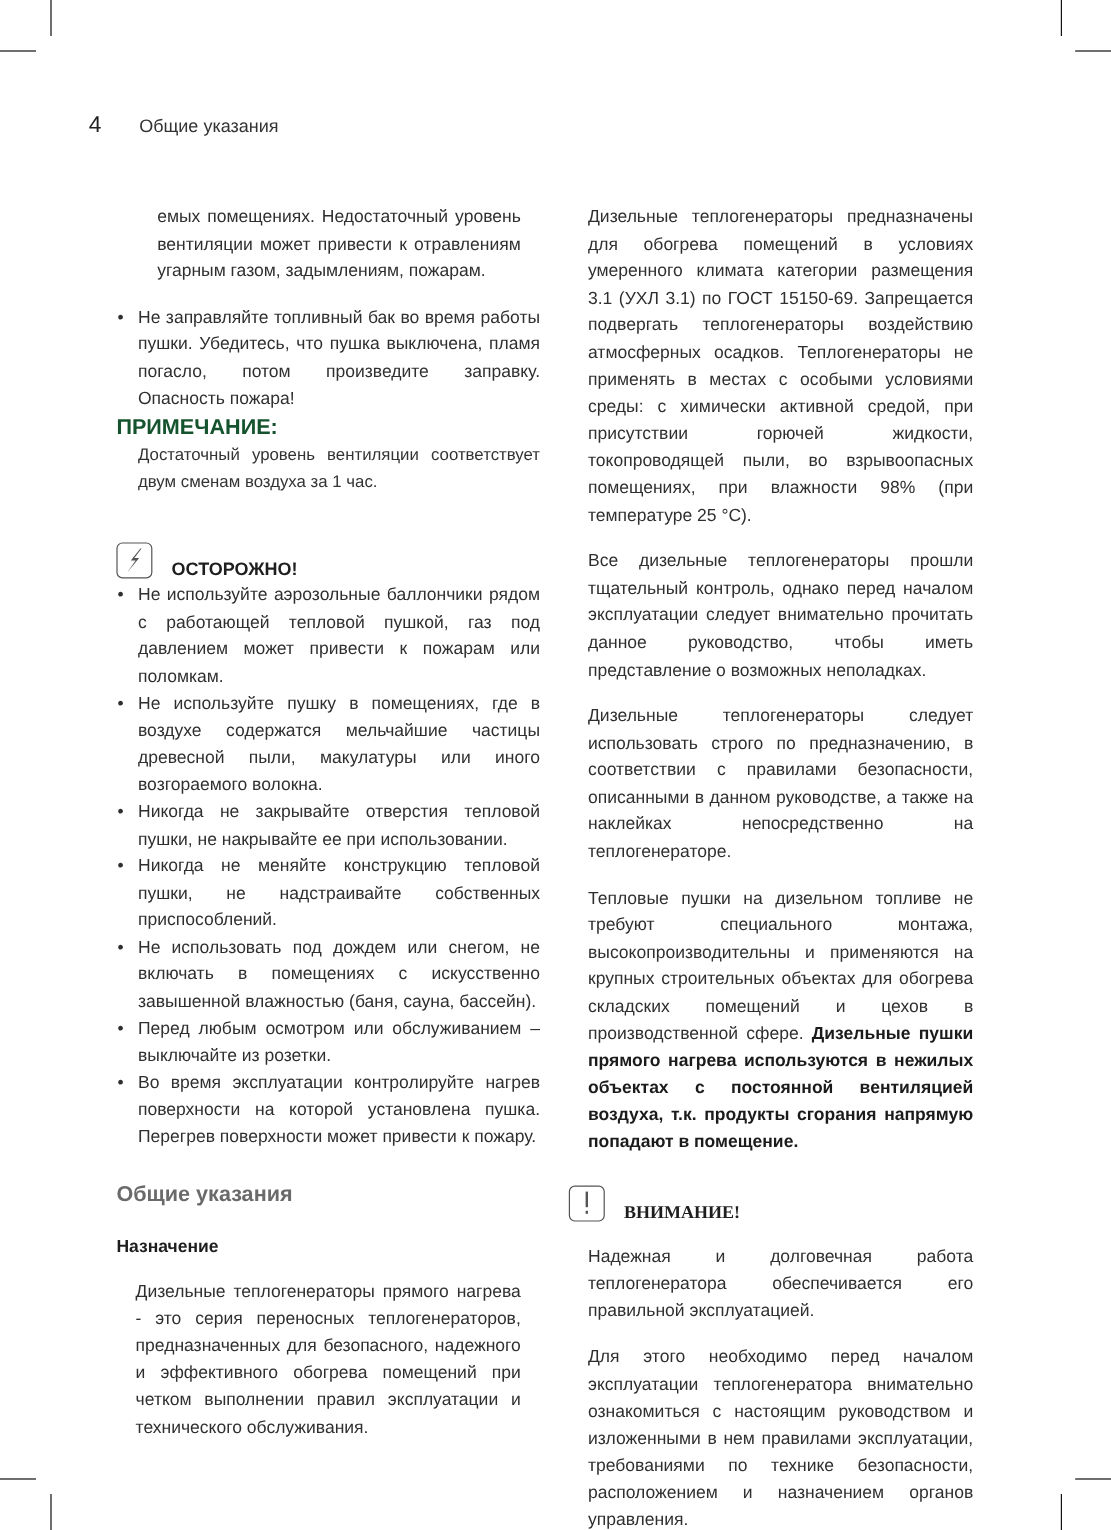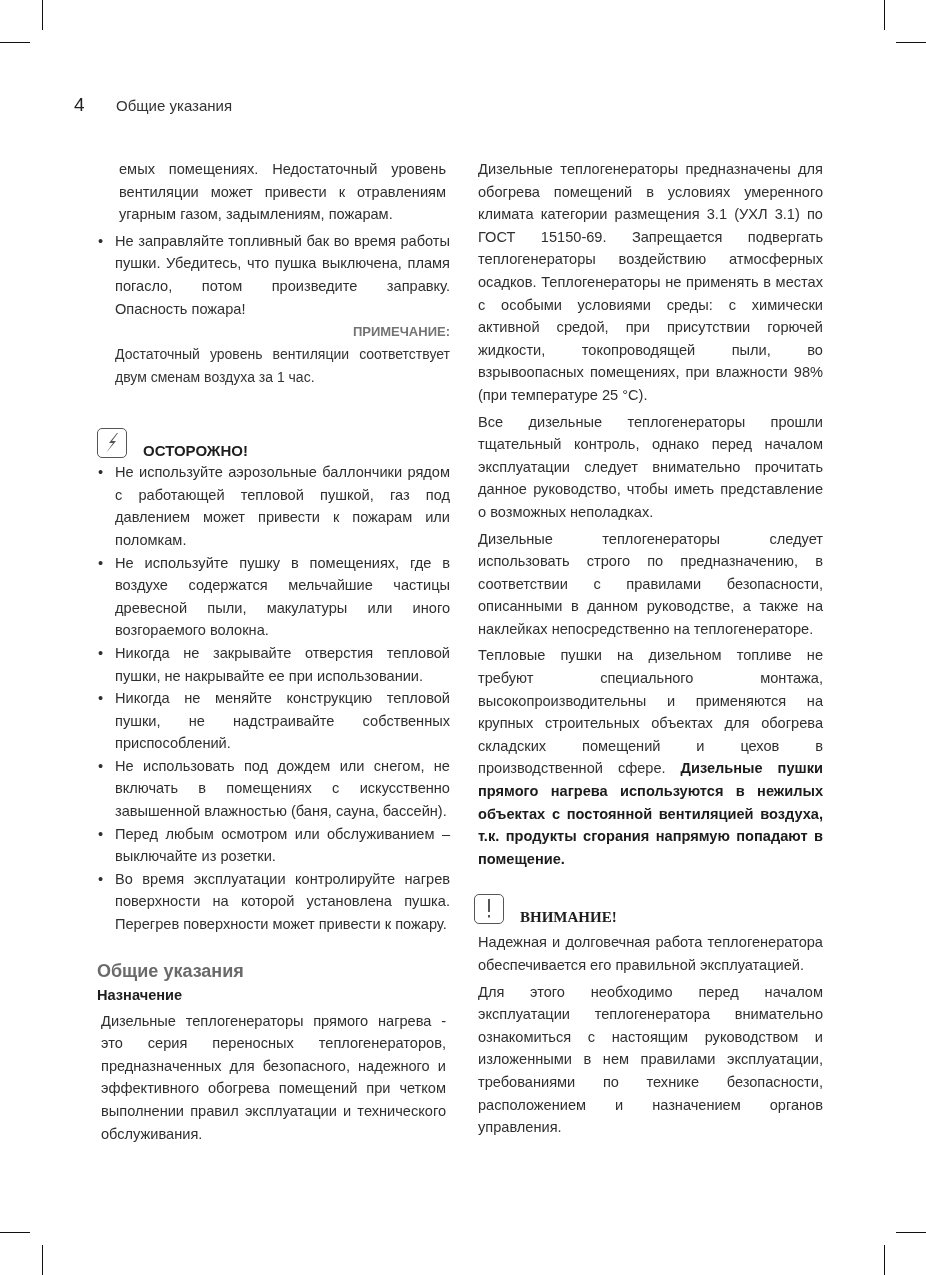--- a/index.html
+++ b/index.html
@@ -9,34 +9,34 @@
   }
   .crop { position: absolute; background: #111; }
   .header { position: absolute; left: 74px; top: 94px; height: 24px; display: flex; align-items: baseline; }
   .page-num { font-size: 19px; color: #222; width: 42px; }
   .running-title { font-size: 15px; color: #333; }
 
   .col { position: absolute; top: 154px; width: 353px; font-size: 14.6px; line-height: 22.6px; color: #2f2f2f; }
   .col-left { left: 97px; }
   .col-right { left: 474px; }
 
-  p { margin: 4px; text-align: justify; text-align-last: left; }
+  p { margin: 16px; text-align: justify; text-align-last: left; }
   .indent { padding-left: 18px; }
   ul { list-style: none; margin: 0; padding: 0; }
   li { position: relative; padding-left: 18px; text-align: justify; text-align-last: left; }
   li .bullet { position: absolute; left: 1px; top: 0; }
-  .note-title { font-weight: bold; font-size: 13px; color: #737373; margin-top: 1px; line-height: 22px; text-align: right; }
+  .note-title { font-weight: bold; font-size: 18px; color: #14532d; margin-top: 1px; line-height: 22px; }
   .note-text { font-size: 14px; line-height: 22.5px; padding-left: 18px; text-align: justify; text-align-last: left; color: #333; }
 
   .warn-head { display: flex; align-items: flex-end; margin-top: 36px; height: 37px; }
   .warn-icon { width: 30px; height: 30px; border: 1.5px solid #555; border-radius: 5px; display: flex; align-items: center; justify-content: center; box-sizing: border-box; margin-right: 16px; margin-bottom: 3px; }
   .warn-title { font-weight: bold; font-size: 15px; color: #1e1e1e; line-height: 20px; }
 
   .section-title { font-weight: bold; font-size: 18px; color: #6a6a6a; margin-top: 22px; line-height: 26px; }
-  .sub-title { font-weight: bold; font-size: 14.6px; color: #1e1e1e; line-height: 22px; }
+  .sub-title { font-weight: bold; font-size: 14.6px; color: #1e1e1e; margin-top: 20px; line-height: 22px; }
   .bold { font-weight: bold; color: #1b1b1b; }
 </style>
 </head>
 <body>
 
 <div class="crop" style="left:42px;top:0;width:1px;height:30px;"></div>
 <div class="crop" style="left:0;top:42px;width:30px;height:1px;"></div>
 <div class="crop" style="left:884px;top:0;width:1px;height:30px;"></div>
 <div class="crop" style="left:896px;top:42px;width:30px;height:1px;"></div>
 <div class="crop" style="left:0;top:1232px;width:30px;height:1px;"></div>

